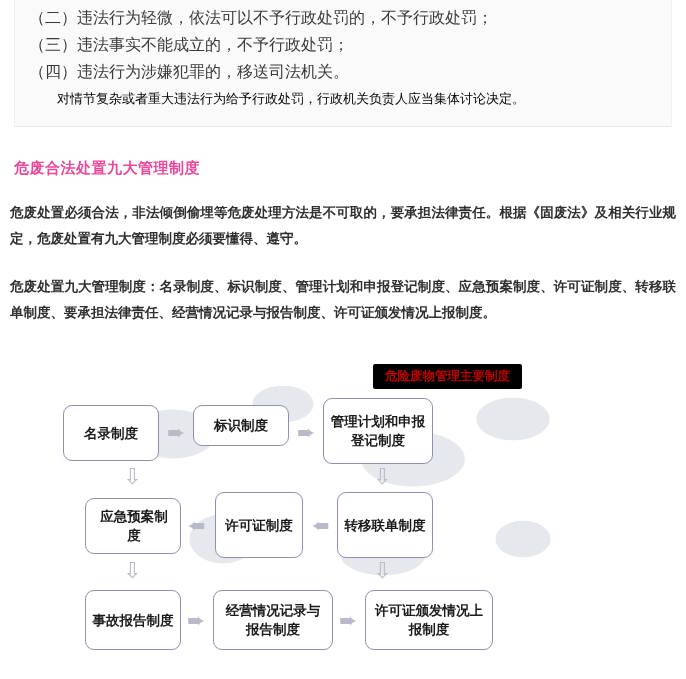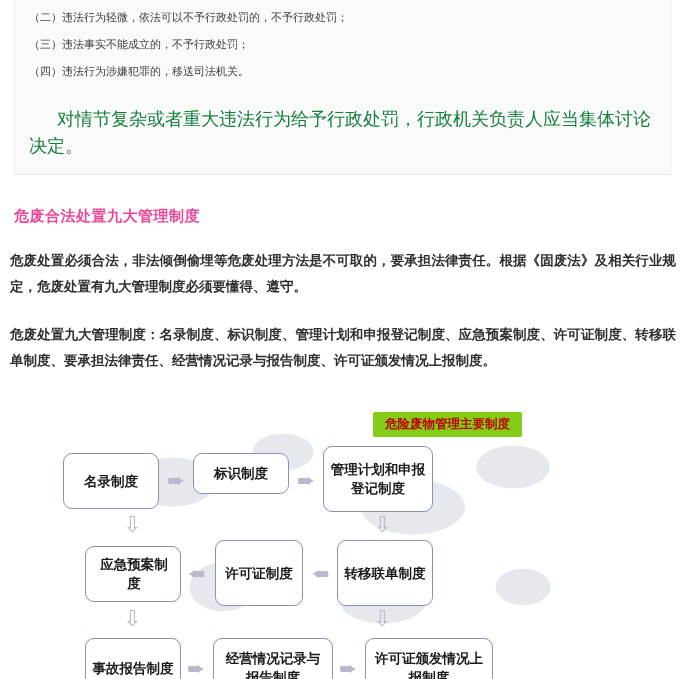--- a/index.html
+++ b/index.html
@@ -24,31 +24,30 @@
   
   .quote-box {
     margin: 0 14px 0 14px;
     padding: 4px 14px 14px 14px;
     background: #fafafa;
     border-bottom: 1px solid #e6e6e6;
     border-left: 1px solid #f0f0f0;
     border-right: 1px solid #f0f0f0;
   }
   .quote-line {
-    font-size: 11px;
+    font-size: 16px;
     line-height: 27px;
     color: #3a3a3a;
     white-space: nowrap;
   }
   .quote-para {
-    font-size: 18px;
+    font-size: 13px;
     line-height: 27px;
-    color: #15803d;
+    color: #000000;
     text-indent: 28px;
-    margin-top: 21px;
   }
 
   
   .section-heading {
     margin: 32px 14px 0 14px;
     font-size: 15px;
     font-weight: bold;
     color: #ec4899;
     letter-spacing: 0.5px;
   }
@@ -85,21 +84,21 @@
       radial-gradient(ellipse 70px 35px at 300px 190px, #e3e6ec 60%, transparent 62%),
       radial-gradient(ellipse 45px 30px at 440px 175px, #e3e6ec 60%, transparent 62%),
       radial-gradient(ellipse 40px 25px at 40px 150px, #e3e6ec 60%, transparent 62%);
     opacity: 0.9;
   }
   .diagram-title {
     position: absolute;
     left: 310px;
     top: 14px;
     padding: 4px 12px;
-    background: #84cc16;
+    background: #000000;
     border-radius: 2px;
     font-size: 12.5px;
     font-weight: bold;
     color: #c00000;
     white-space: nowrap;
   }
   .node {
     position: absolute;
     box-sizing: border-box;
     background: #ffffff;

